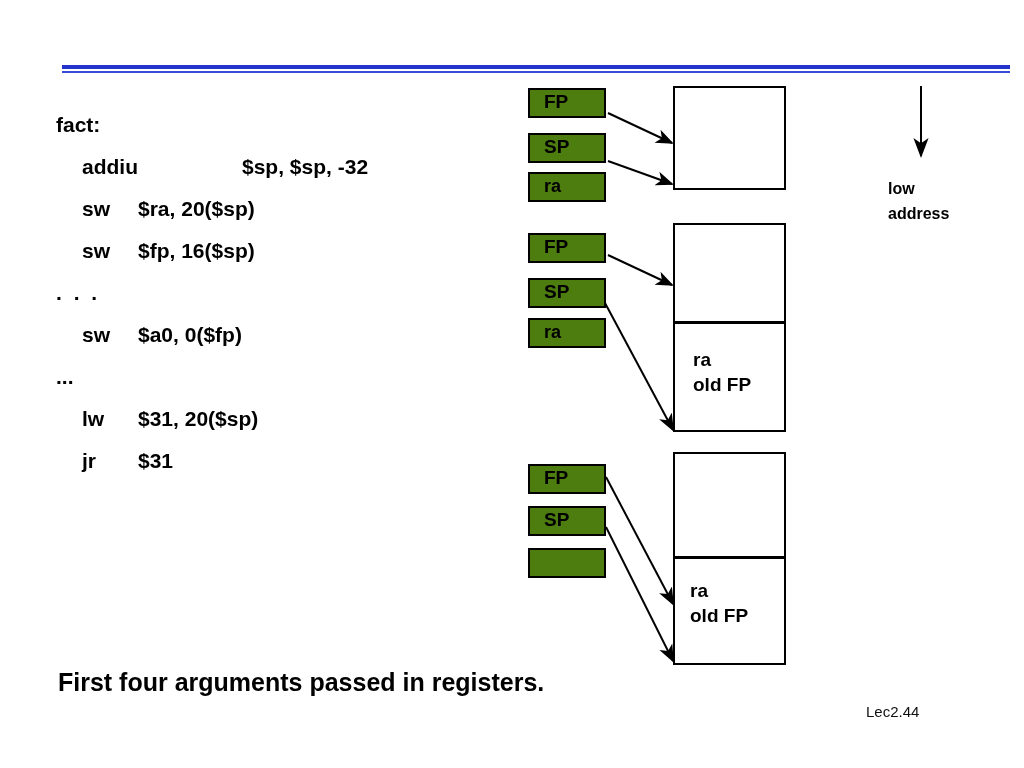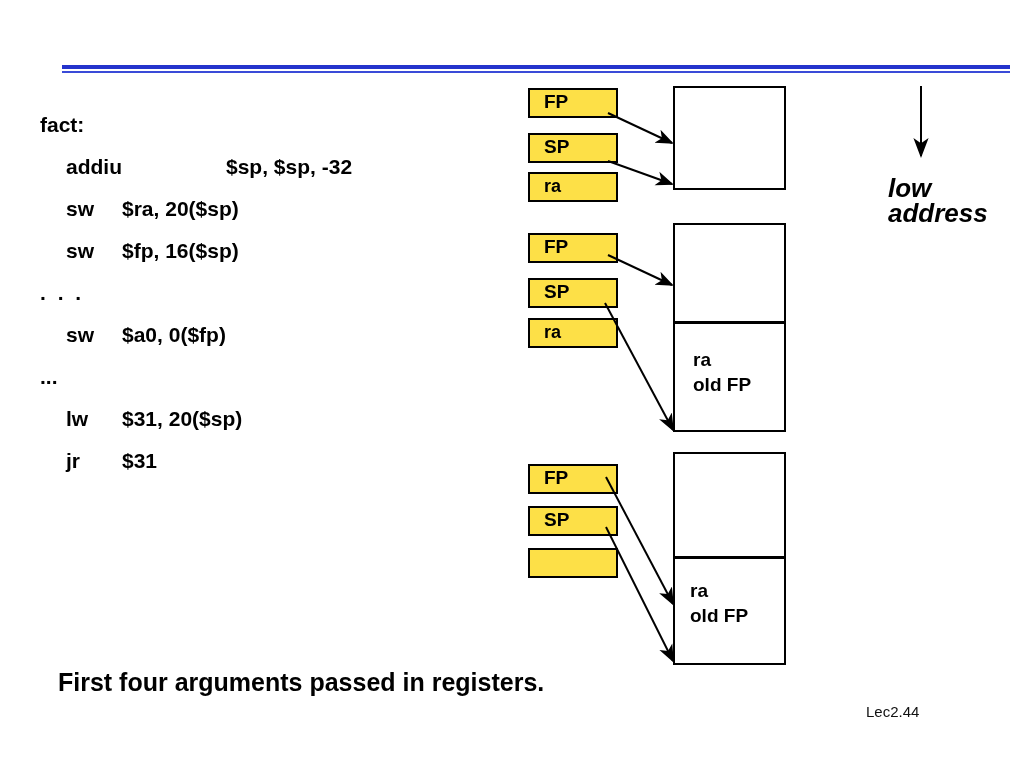--- a/index.html
+++ b/index.html
@@ -30,21 +30,21 @@
   }
   .title-rule-thin {
     position: absolute;
     left: 62px; top: 71px; width: 948px; height: 2px;
     background: #3A4BD8;
   }
 
   
   .code {
     position: absolute;
-    left: 40px; top: 104px;
+    left: 56px; top: 104px;
     width: 470px;
   }
   .code-line {
     font-size: 21px; font-weight: bold;
     line-height: 42px;
     white-space: pre;
     color: #000;
   }
   .code-line.label { padding-left: 0px; }
   .code-line.ind  { padding-left: 26px; }
@@ -62,24 +62,24 @@
     left: 58px; top: 668px;
     font-size: 25px; font-weight: bold;
     white-space: nowrap;
   }
 
   
   .diagram { position: absolute; left: 0; top: 0; width: 1024px; height: 768px; }
 
   .reg-box {
     position: absolute;
-    width: 90px; height: 30px;
+    width: 78px; height: 30px;
     border: 2px solid #000;
     box-sizing: border-box;
-    background: #fde047;
+    background: #4d7c0f;
   }
   .reg-box span {
     position: absolute;
     left: 14px; bottom: 0px;
     font-size: 19px; font-weight: bold;
     line-height: 28px;
   }
   .reg-box.ra span { font-size: 18px; }
 
   .stack-box {
@@ -96,24 +96,23 @@
     position: absolute;
     font-size: 19px; font-weight: bold;
     line-height: 25px;
     white-space: pre-line;
   }
 
   
   .low-addr {
     position: absolute;
     left: 888px; top: 176px;
-    font-size: 26px; font-weight: bold;
+    font-size: 16px; font-weight: bold;
     line-height: 25px;
     white-space: pre-line;
-    font-style: italic;
   }
 
   .footer {
     position: absolute;
     left: 866px; top: 703px;
     font-size: 15px; font-weight: normal;
     color: #111;
   }
 
   svg.arrows { position: absolute; left: 0; top: 0; width: 1024px; height: 768px; pointer-events: none; }

